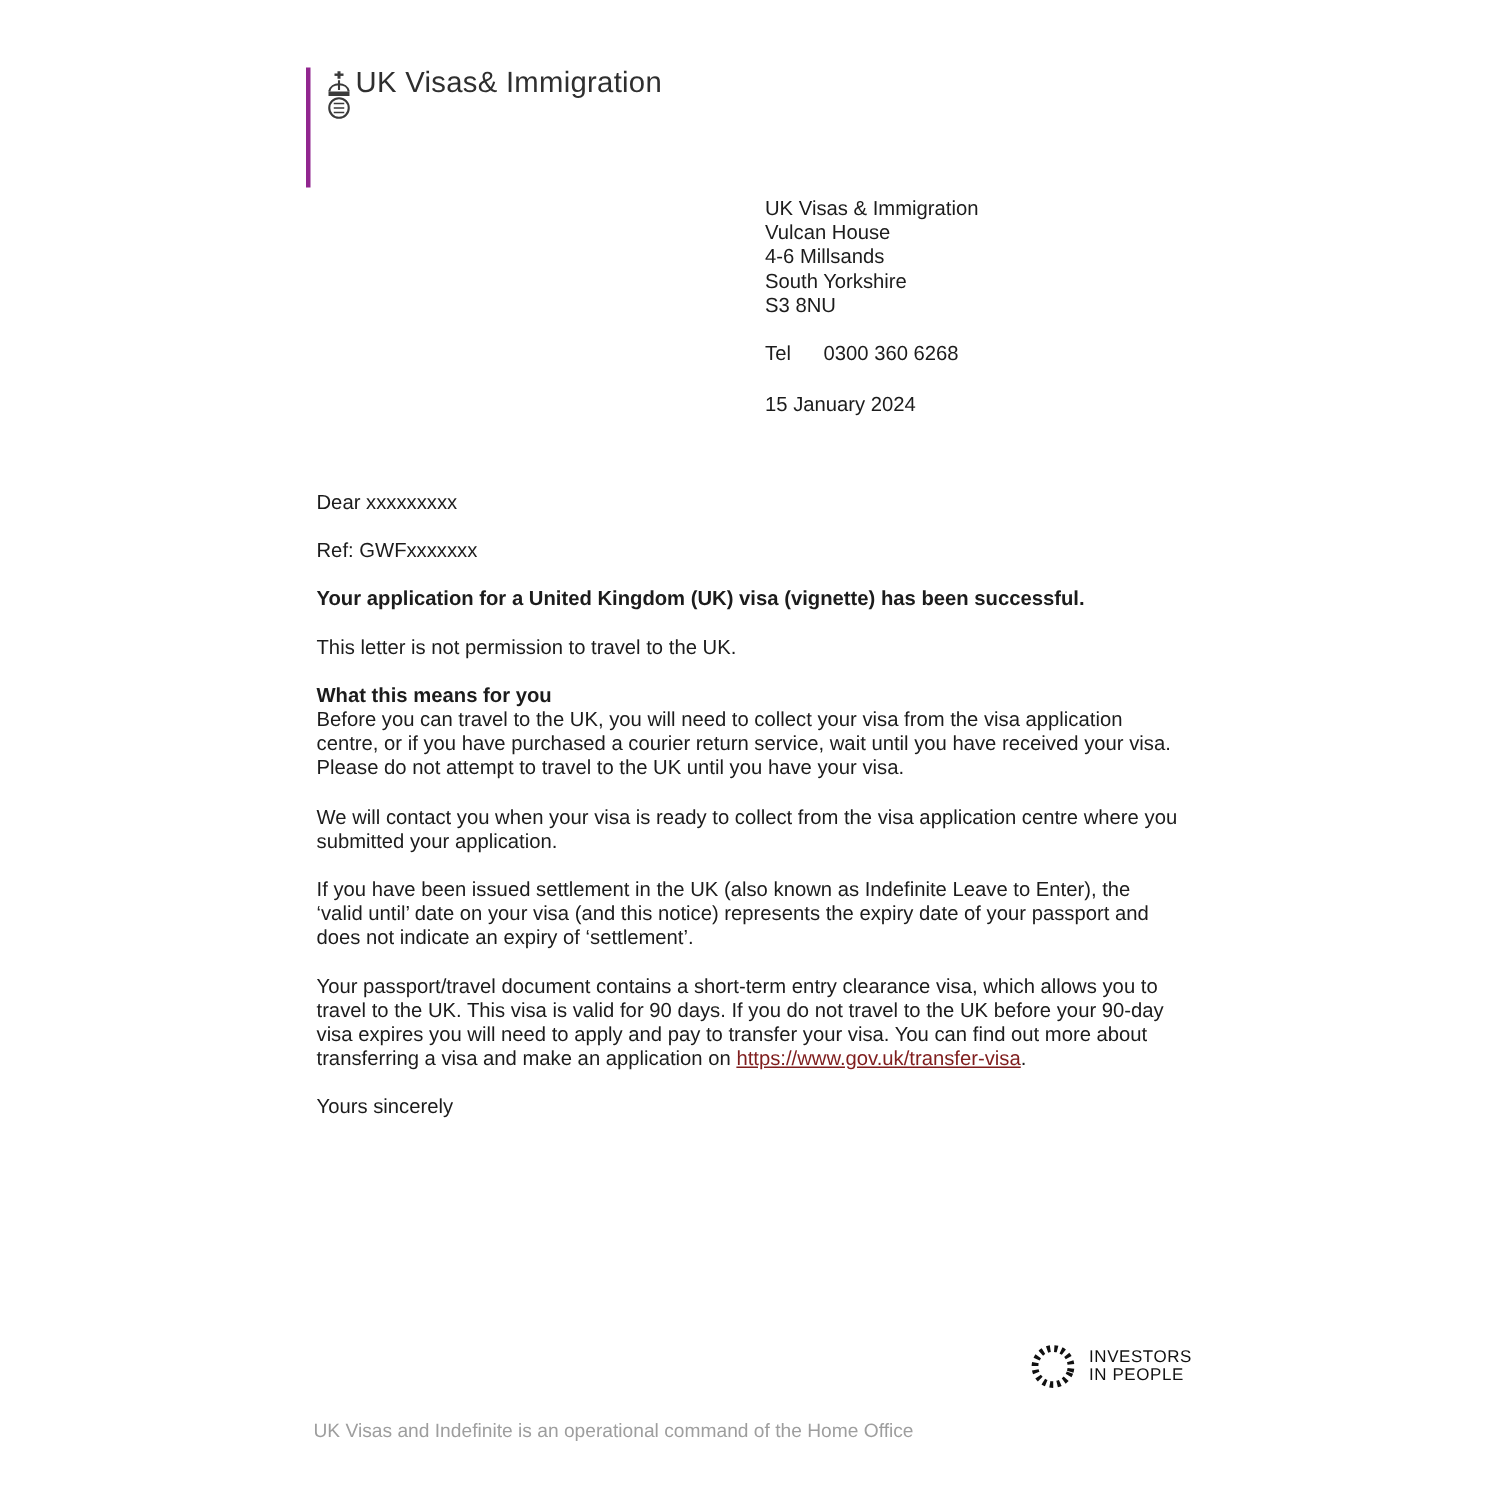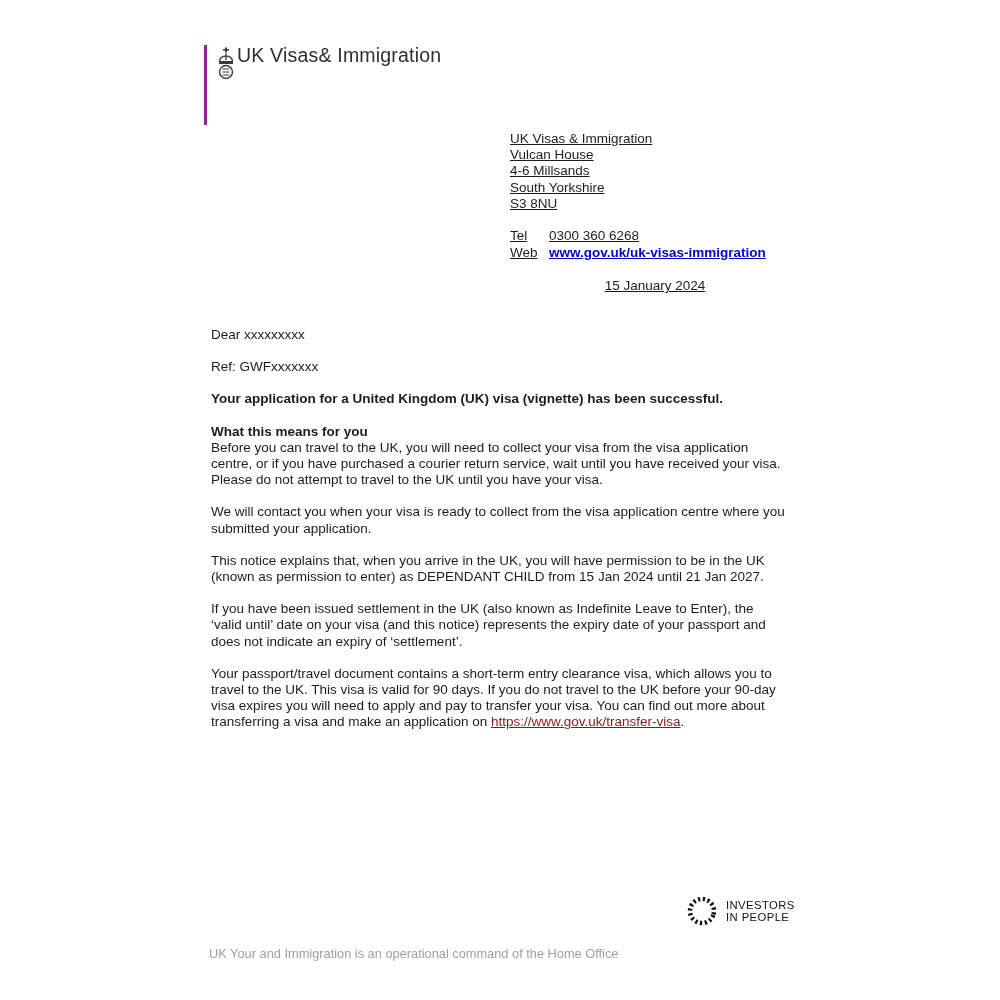--- a/index.html
+++ b/index.html
@@ -35,33 +35,32 @@
     color: #2f2f2f;
     letter-spacing: 0.2px;
   }
 
   
   .sender {
     position: absolute;
     left: 510px;
     top: 131px;
     width: 290px;
-    text-decoration: underline;
   }
   .addr-line { height: 16.2px; }
   .contact-rows { margin-top: 16px; }
   .contact-row { display: flex; height: 16.6px; }
   .contact-label { width: 39px; }
   .web-link {
     color: #0000cc;
     font-weight: bold;
     text-decoration: underline;
     cursor: pointer;
   }
-  .date-line { margin-top: 17px; text-align: center; }
+  .date-line { margin-top: 17px; }
 
   
   .body-block {
     position: absolute;
     left: 211px;
     top: 327px;
     width: 575px;
   }
   .body-block p { margin: 0 0 16px 0; }
   .bold { font-weight: bold; }
@@ -126,42 +125,39 @@
     <div class="addr-line">Vulcan House</div>
     <div class="addr-line">4-6 Millsands</div>
     <div class="addr-line">South Yorkshire</div>
     <div class="addr-line">S3 8NU</div>
 
     <div class="contact-rows">
       <div class="contact-row">
         <span class="contact-label">Tel</span>
         <span>0300 360 6268</span>
       </div>
-      <div class="contact-row">
-        <span class="contact-label">Web</span>
-        <a class="web-link">www.gov.uk/uk-visas-immigration</a>
-      </div>
     </div>
 
     <div class="date-line">15 January 2024</div>
   </div>
 
   <div class="body-block">
     <p>Dear xxxxxxxxx</p>
     <p>Ref: GWFxxxxxxx</p>
     <p class="bold">Your application for a United Kingdom (UK) visa (vignette) has been successful.</p>
+    <p>This letter is not permission to travel to the UK.</p>
     <p class="bold section-heading">What this means for you</p>
     <p>Before you can travel to the UK, you will need to collect your visa from the visa application centre, or if you have purchased a courier return service, wait until you have received your visa. Please do not attempt to travel to the UK until you have your visa.</p>
     <p>We will contact you when your visa is ready to collect from the visa application centre where you submitted your application.</p>
-    <p>This notice explains that, when you arrive in the UK, you will have permission to be in the UK (known as permission to enter) as DEPENDANT CHILD from 15 Jan 2024 until 21 Jan 2027.</p>
     <p>If you have been issued settlement in the UK (also known as Indefinite Leave to Enter), the ‘valid until’ date on your visa (and this notice) represents the expiry date of your passport and does not indicate an expiry of ‘settlement’.</p>
     <p><span>Your passport/travel document contains a short-term entry clearance visa, which allows you to travel to the UK. This visa is valid for 90 days. If you do not travel to the UK before your 90-day visa expires you will need to apply and pay to transfer your visa. You can find out more about transferring a visa and make an application on </span><a class="transfer-link">https://www.gov.uk/transfer-visa</a><span>.</span></p>
+    <p class="closing">Yours sincerely</p>
   </div>
 
-  <div class="footer-text">UK Your and Immigration is an operational command of the Home Office</div>
+  <div class="footer-text">UK Visas and Indefinite is an operational command of the Home Office</div>
 
   <div class="iip">
     <svg width="32" height="34" viewBox="0 0 32 34">
       <circle cx="16" cy="17" r="12" fill="none" stroke="#111111" stroke-width="4.5" stroke-dasharray="2.2 2.6" transform="rotate(20 16 17)"></circle>
       <circle cx="16" cy="17" r="7.5" fill="#ffffff" stroke="none"></circle>
     </svg>
     <div class="iip-text">
       <div>INVESTORS</div>
       <div>IN PEOPLE</div>
     </div>

